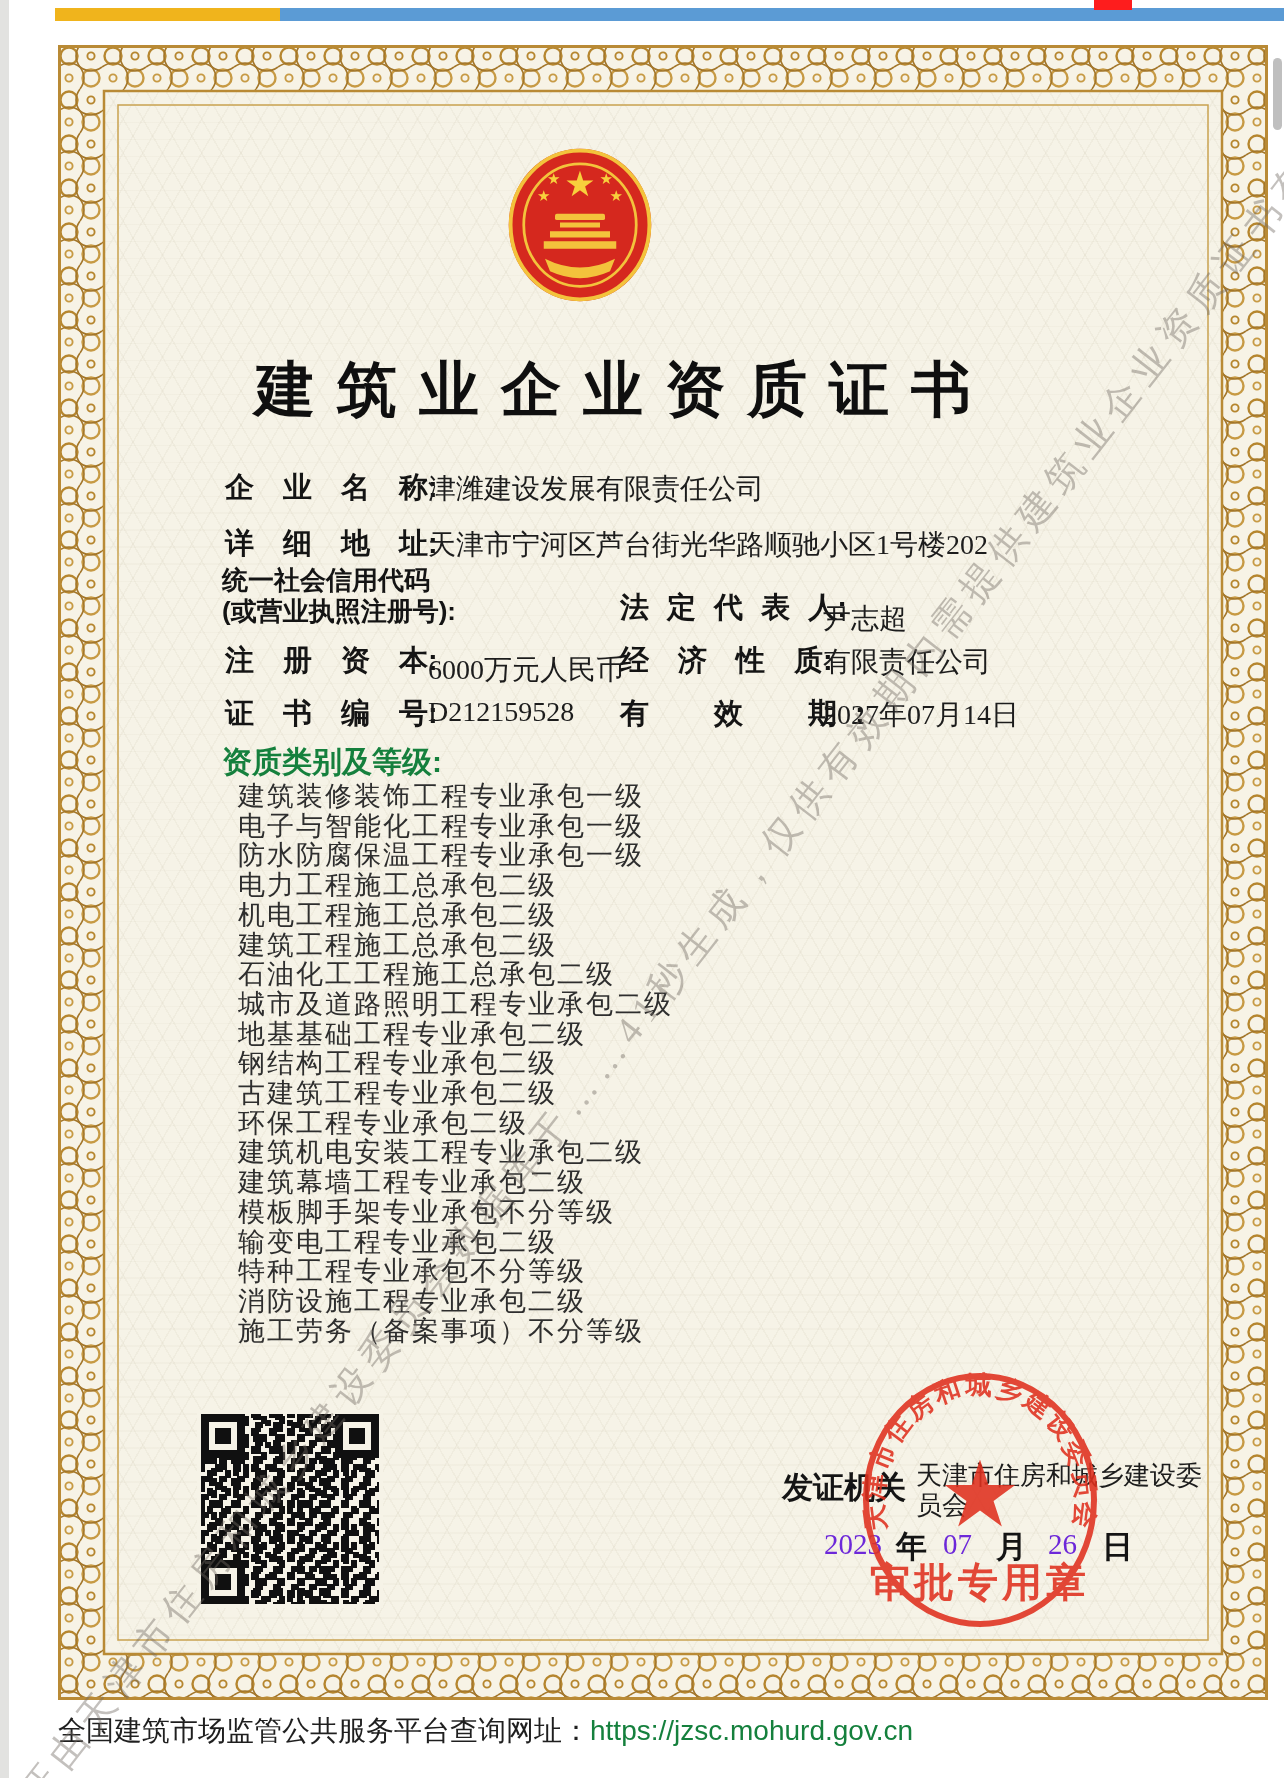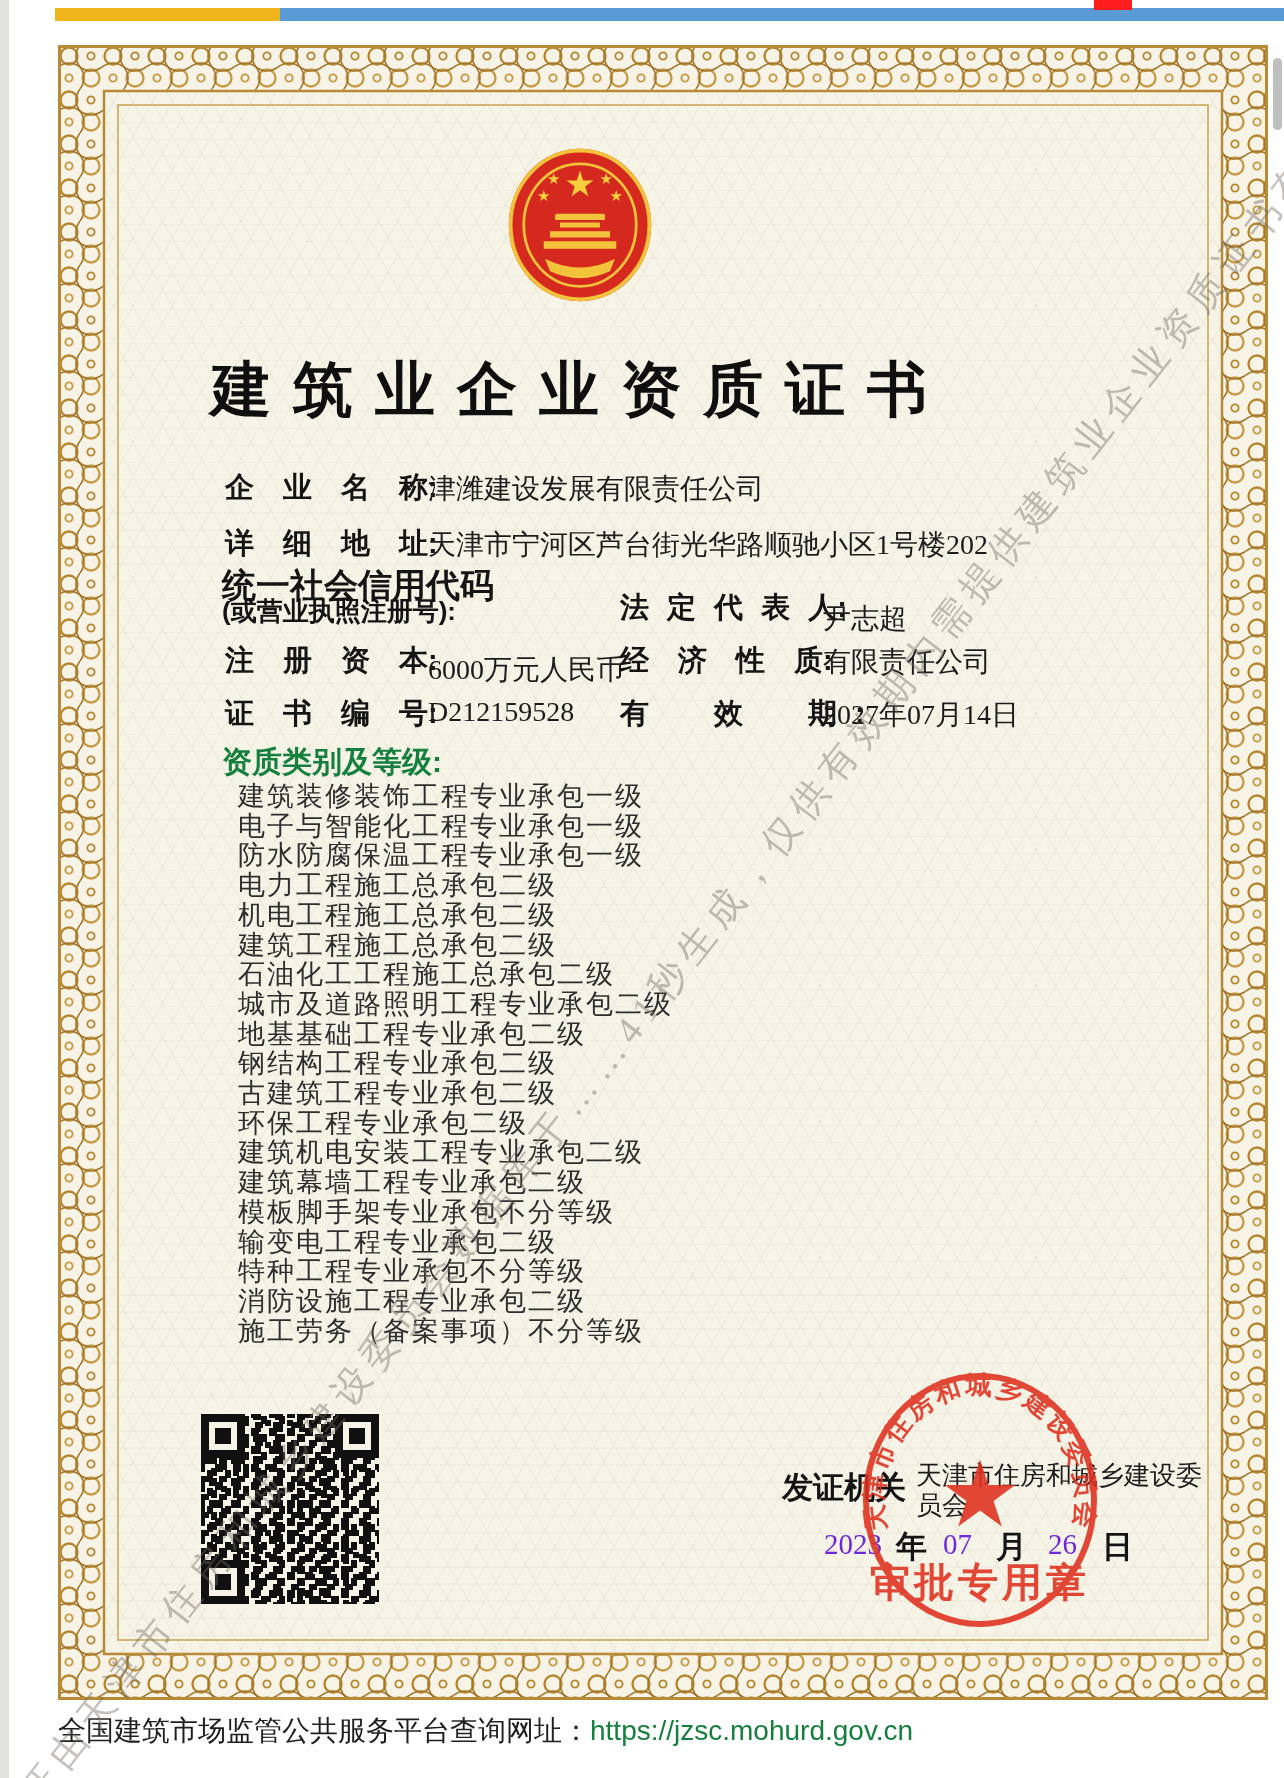--- a/index.html
+++ b/index.html
@@ -15,21 +15,21 @@
          background-image:
            repeating-linear-gradient(60deg, rgba(178,168,138,.09) 0 1.5px, transparent 1.5px 17px),
            repeating-linear-gradient(-60deg, rgba(178,168,138,.09) 0 1.5px, transparent 1.5px 17px),
            repeating-linear-gradient(0deg, rgba(178,168,138,.06) 0 1.5px, transparent 1.5px 17px);}
   
   .lbl{position:absolute;font-weight:bold;color:#141414;font-size:29px;white-space:nowrap;
        font-family:"Liberation Sans",sans-serif;}
   .val{position:absolute;color:#1c1c1c;font-size:28px;white-space:nowrap;
        font-family:"Liberation Serif",serif;}
   #title{position:absolute;left:0;top:350px;width:1160px;text-align:center;
-         font-size:60px;font-weight:bold;letter-spacing:22px;color:#0f0f0f;white-space:nowrap;}
+         font-size:60px;font-weight:bold;letter-spacing:22px;color:#0f0f0f;white-space:nowrap;padding-left:44px;}
   #qual-heading{position:absolute;left:222px;top:742px;font-size:30px;font-weight:bold;color:#15803d;}
   #qual-list{position:absolute;left:238px;top:782px;font-family:"Liberation Serif",serif;
              font-size:27px;line-height:29.7px;color:#2e2e2e;letter-spacing:2px;}
   #watermark{position:absolute;left:-20px;top:1820px;width:2600px;
              transform:rotate(-52deg);transform-origin:0 0;
              font-family:"Liberation Serif",serif;font-size:38px;letter-spacing:8px;
              color:rgba(112,106,98,0.42);white-space:nowrap;pointer-events:none;z-index:30;}
   .datebold{position:absolute;font-weight:bold;font-size:31px;color:#141414;}
   .datenum{position:absolute;font-family:"Liberation Serif",serif;font-size:29px;color:#6d28d9;}
   #footer-line{position:absolute;left:58px;top:1712px;font-size:28px;color:#1f1f1f;white-space:nowrap;}
@@ -88,21 +88,21 @@
   </svg>
 
   <div id="title" class="z20">建筑业企业资质证书</div>
 
   <div class="lbl z20" style="left:225px;top:468px;">企　业　名　称:</div>
   <div class="val z20" style="left:428px;top:470px;">津潍建设发展有限责任公司</div>
 
   <div class="lbl z20" style="left:225px;top:524px;">详　细　地　址:</div>
   <div class="val z20" style="left:428px;top:526px;">天津市宁河区芦台街光华路顺驰小区1号楼202</div>
 
-  <div class="lbl z20" style="left:222px;top:563px;font-size:34px;text-align:center;">统一社会信用代码</div>
+  <div class="lbl z20" style="left:222px;top:563px;font-size:26px;text-align:center;">统一社会信用代码</div>
   <div class="lbl z20" style="left:222px;top:594px;font-size:26px;">(或营业执照注册号):</div>
 
   <div class="lbl z20" style="left:620px;top:588px;word-spacing:10px;">法 定 代 表 人:</div>
   <div class="val z20" style="left:823px;top:600px;">尹志超</div>
 
   <div class="lbl z20" style="left:225px;top:641px;">注　册　资　本:</div>
   <div class="val z20" style="left:428px;top:643px;margin-top:8px;">6000万元人民币</div>
 
   <div class="lbl z20" style="left:620px;top:641px;">经　济　性　质:</div>
   <div class="val z20" style="left:823px;top:643px;">有限责任公司</div>

